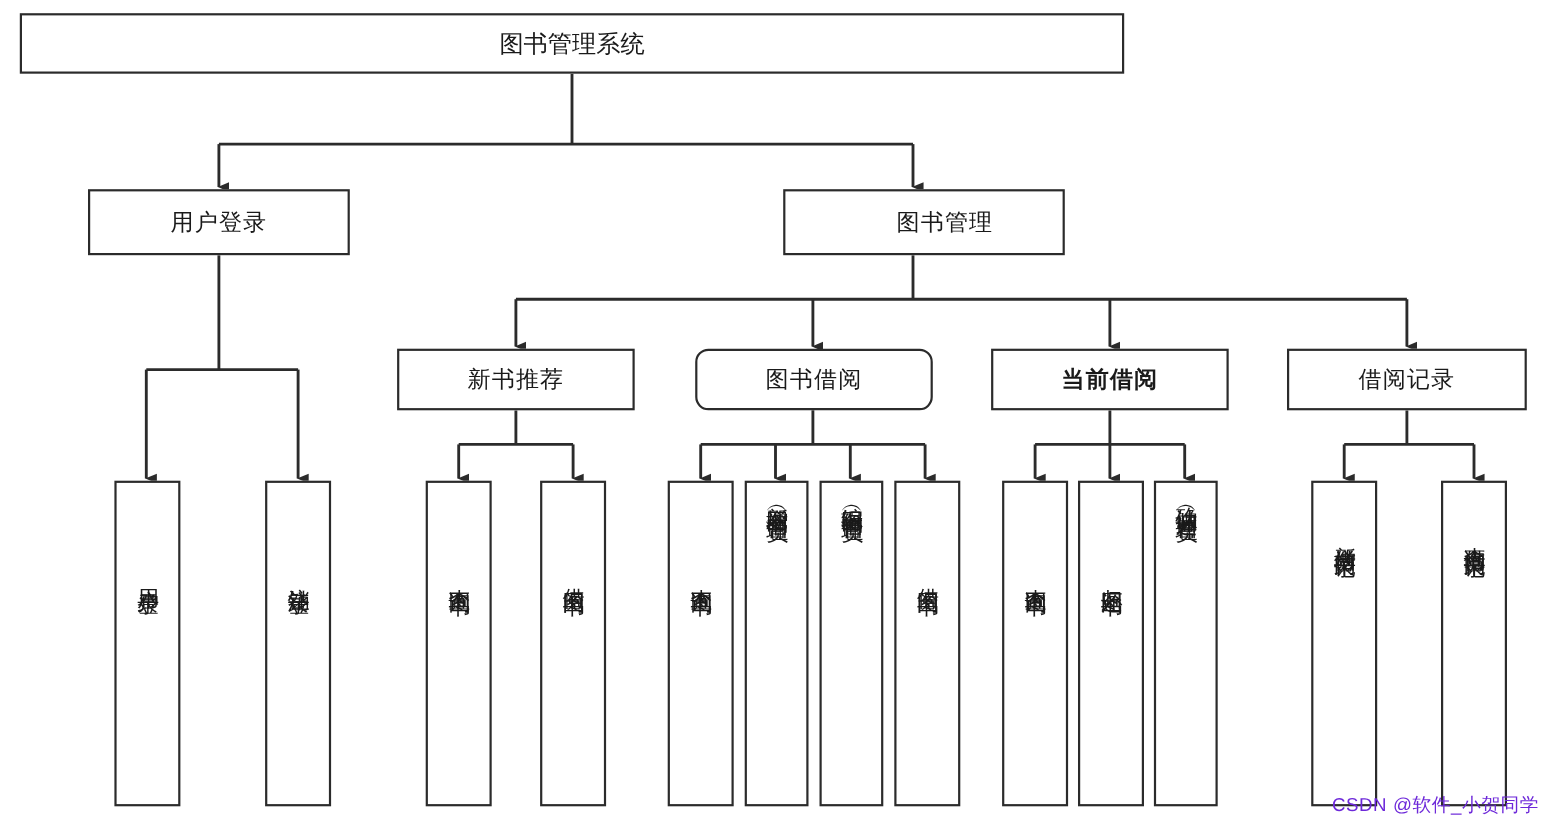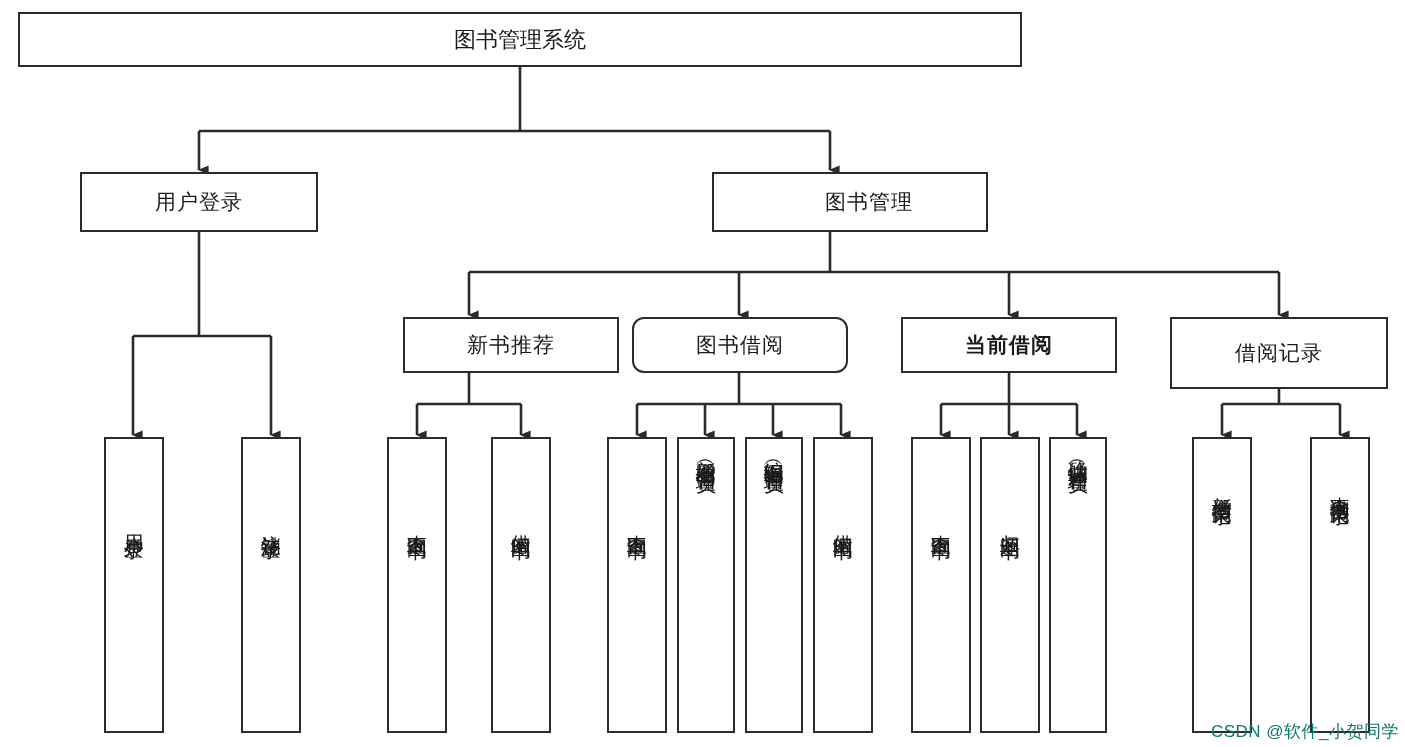--- a/index.html
+++ b/index.html
@@ -54,21 +54,21 @@
     line-height: 1.12;
     letter-spacing: 2px;
     white-space: nowrap;
     color: #1a1a1a;
   }
   .watermark {
     position: absolute;
     right: 6px;
     bottom: 4px;
     font-size: 17px;
-    color: #0f766e;
+    color: #6d28d9;
     letter-spacing: 0.5px;
     z-index: 5;
     white-space: nowrap;
   }
 </style>
 </head>
 <body>
 
 <div id="canvas">
 
@@ -125,34 +125,34 @@
     </g>
   </svg>
 
   <div class="node root" style="left:18px; top:12px; width:1004px; height:55px;text-align:center;">
     <span>图书管理系统</span>
   </div>
 
   <div class="node horiz" style="left:80px; top:172px; width:238px; height:60px;">
     <span>用户登录</span>
   </div>
-  <div class="node horiz" style="left:712px; top:172px; width:276px; height:60px;padding-left:38px;">
+  <div class="node horiz" style="left:712px; top:172px; width:256px; height:60px;padding-left:38px;">
     <span>图书管理</span>
   </div>
 
-  <div class="node horiz" style="left:361px; top:317px; width:216px; height:56px;margin-left:42px;">
+  <div class="node horiz" style="left:361px; top:317px; width:216px; height:56px;">
     <span>新书推荐</span>
   </div>
   <div class="node horiz" style="left:632px; top:317px; width:216px; height:56px;border-radius:12px;">
     <span>图书借阅</span>
   </div>
   <div class="node horiz" style="left:901px; top:317px; width:216px; height:56px;font-weight:bold;">
     <span>当前借阅</span>
   </div>
-  <div class="node horiz" style="left:1170px; top:317px; width:218px; height:72px;">
+  <div class="node horiz" style="left:1170px; top:317px; width:218px; height:56px;">
     <span>借阅记录</span>
   </div>
 
   <div class="node leaf" style="left:104px; top:437px; width:60px; height:296px; padding-top:80px;">
     <span class="vtext">用户登录</span>
   </div>
   <div class="node leaf" style="left:241px; top:437px; width:60px; height:296px; padding-top:80px;">
     <span class="vtext">注销登录</span>
   </div>
 

